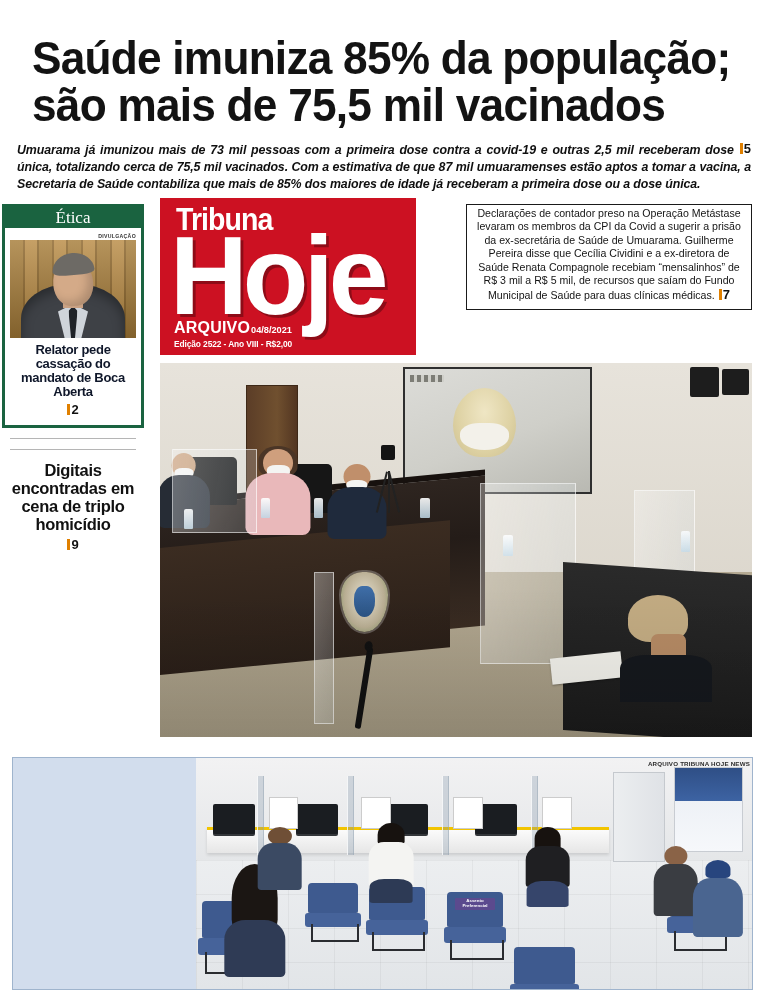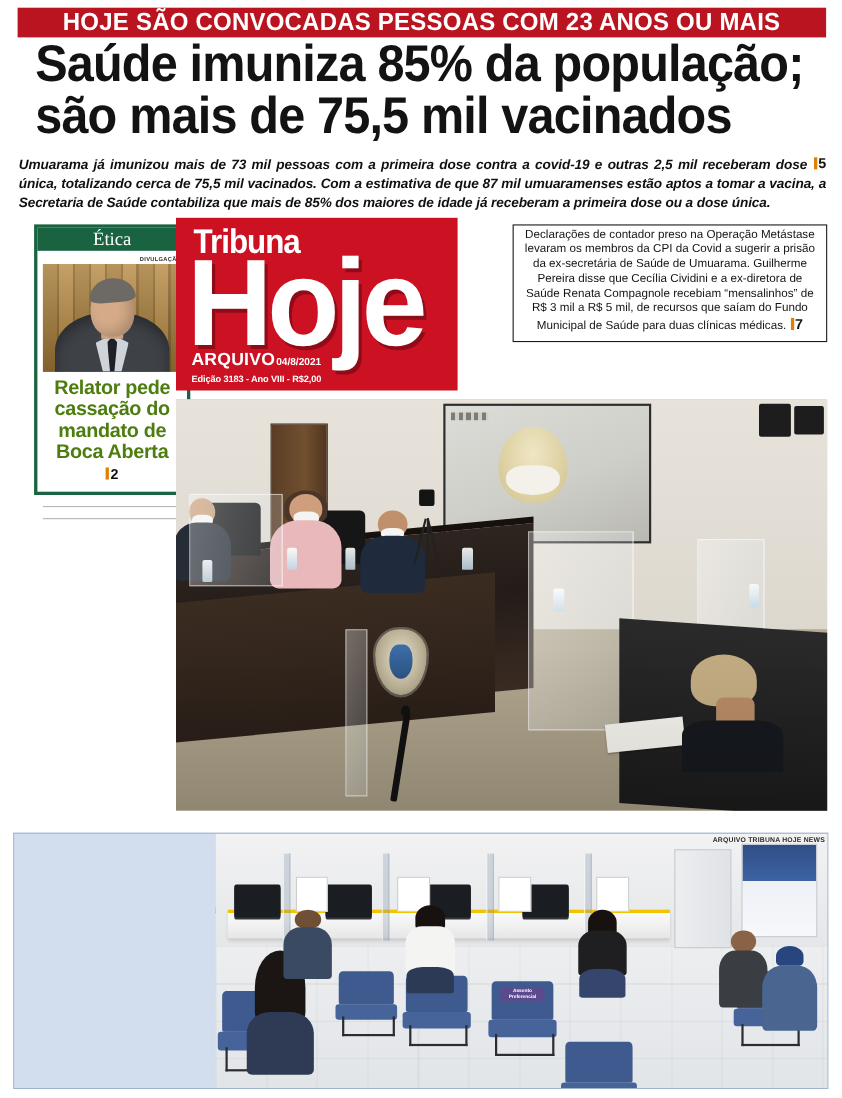--- a/index.html
+++ b/index.html
@@ -105,21 +105,21 @@
     font-weight: bold;
     font-style: normal;
     font-size: 13px;
     color: #111;
     line-height: 1;
   }
 
   
   .sidebar {
     position: absolute;
-    left: 31px;
+    left: 2px;
     top: 204px;
     width: 142px;
   }
 
   
   .etica-box {
     border: 3px solid #1a6340;
     background: #fff;
     padding: 0;
   }
@@ -213,24 +213,24 @@
     position: absolute;
     left: 50%; top: 13px;
     transform: translateX(-50%) rotate(-5deg);
     width: 42px; height: 22px;
     background: #6d6a65;
     border-radius: 50% 50% 30% 30% / 80% 80% 20% 20%;
   }
   .etica-title {
     font-family: "Liberation Sans Narrow", "Liberation Sans", sans-serif;
     font-weight: bold;
-    font-size: 18px;
+    font-size: 13px;
     line-height: 1.08;
     text-align: center;
-    color: #4d7c0f;
+    color: #0f172a;
     margin-top: 5px;
     letter-spacing: -0.3px;
   }
   .etica-pg {
     text-align: center;
     margin-top: 2px;
     margin-bottom: 1px;
   }
 
   
@@ -657,23 +657,20 @@
     font-weight:bold; font-size:6.2px; letter-spacing:.2px;
     color:#2b2b2b; z-index:5;
     white-space:nowrap;
   }
 </style>
 </head>
 <body>
 
 <div class="page">
 
-  <div class="kicker">
-    <div class="kicker-text">HOJE SÃO CONVOCADAS PESSOAS COM 23 ANOS OU MAIS</div>
-  </div>
 
   <div class="headline">
     <div class="headline-line">Saúde imuniza 85% da população;</div>
     <div class="headline-line">são mais de 75,5 mil vacinados</div>
   </div>
 
   <div class="lead">
     <span class="pgmark">
       <span class="bar"></span>
       <span class="num">5</span>
@@ -703,30 +700,39 @@
             <span class="num">2</span>
           </span>
         </div>
       </div>
     </div>
 
     <div class="side-rule"></div>
 
     <div class="side-rule"></div>
 
+    <div class="side-item">
+      <div class="title">Digitais encontradas em cena de triplo homicídio</div>
+      <div class="pgwrap">
+        <span class="pgmark">
+          <span class="bar"></span>
+          <span class="num">9</span>
+        </span>
+      </div>
+    </div>
   </div>
 
   <div class="masthead">
     <div class="mh-tribuna">Tribuna</div>
     <div class="mh-hoje">Hoje</div>
     <div class="mh-city">
       <span>ARQUIVO</span>
       <span class="mh-date">04/8/2021</span>
     </div>
-    <div class="mh-edition">Edição 3183 - Ano VIII - R$2,00</div>
+    <div class="mh-edition">Edição 2522 - Ano VIII - R$2,00</div>
   </div>
 
   <div class="main-photo">
     <div class="mp-wall"></div>
     <div class="mp-floor"></div>
     <div class="mp-door"></div>
 
     <div class="mp-screen-frame">
       <div class="mp-screen">
         <div class="vc-bar"></div>

